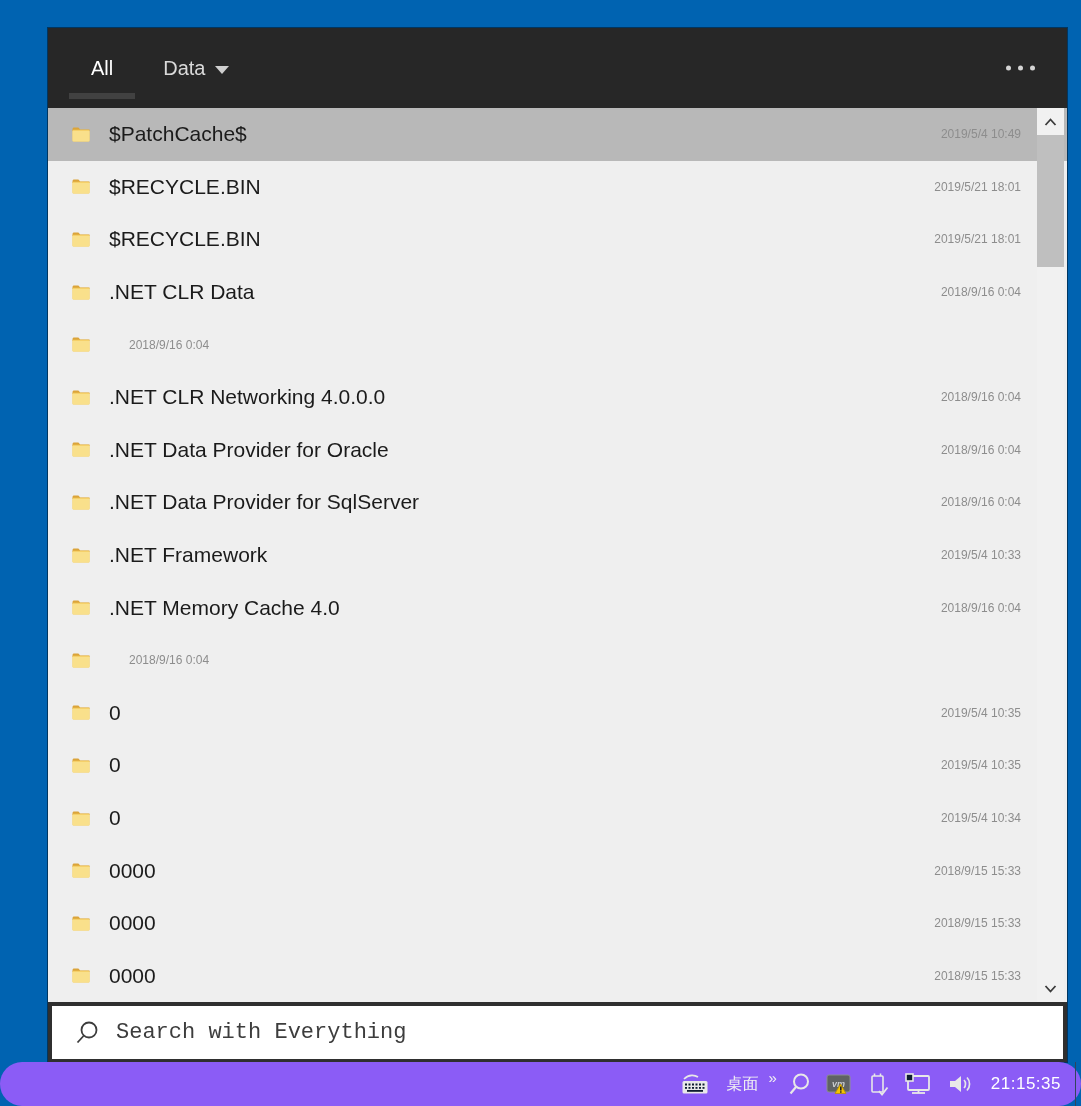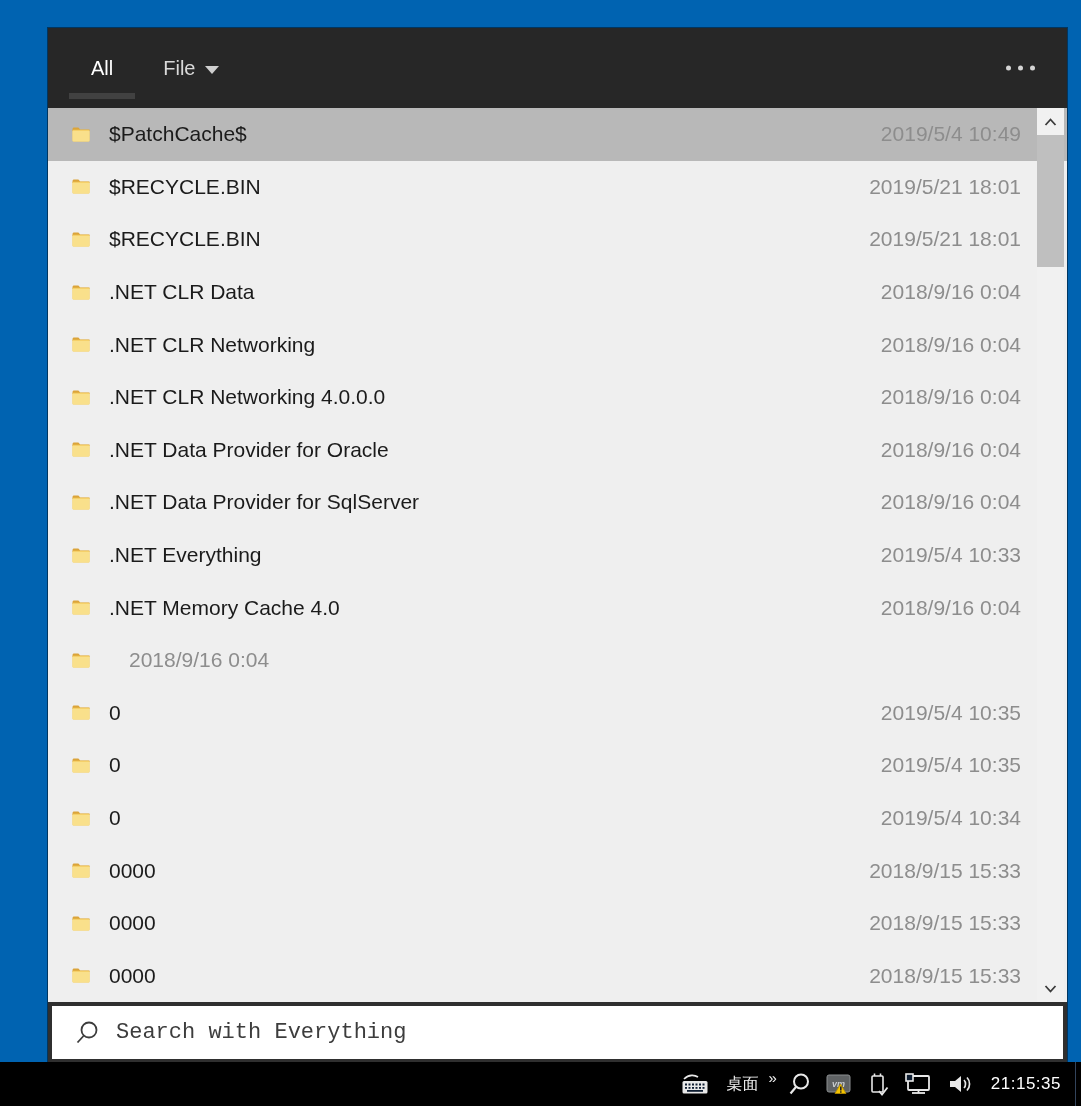--- a/index.html
+++ b/index.html
@@ -44,21 +44,21 @@
     position:absolute; top:80px; left:0; right:0; height:894px;
     background:#efefef; overflow:hidden; display:flex; flex-direction:column;
   }
   .row {
     flex:0 0 52.6px; display:flex; align-items:center;
     padding-left:24px; padding-right:46px; background:#efefef;
   }
   .row.selected { background:#b8b8b8; }
   .folder-ic { width:18px; height:15px; flex:0 0 18px; margin-right:19px; display:inline-flex; }
   .rname { font-size:21px; color:#1b1b1b; white-space:nowrap; overflow:hidden; flex:1 1 auto; }
-  .rdate { font-size:21px; color:#8d8d8d; white-space:nowrap; margin-left:20px; }
+  .rdate { font-size:12px; color:#8d8d8d; white-space:nowrap; margin-left:20px; }
 
   
   .scrollbar {
     position:absolute; top:80px; right:3px; width:27px; height:894px;
     background:#f1f1f1; display:block;
   }
   .sb-btn { position:absolute; left:0; width:27px; height:27px; display:flex; align-items:center; justify-content:center; background:#f1f1f1; }
   .sb-up { top:0; } .sb-down { bottom:0; }
   .sb-thumb { position:absolute; left:0; top:27px; width:27px; height:132px; background:#bfbfbf; }
 
@@ -74,22 +74,23 @@
   .search-box .mag { margin-right:16px; display:inline-flex; }
   .search-input {
     border:none; outline:none; flex:1; height:100%; font-size:22px; color:#3d3d3d;
     font-family:Liberation Mono, monospace; background:transparent;
   }
   .search-input::placeholder { color:#3d3d3d; opacity:1; }
 
   
   .taskbar {
     position:absolute; left:0; bottom:0; width:1081px; height:44px;
-    background:#000000; display:flex; align-items:center; justify-content:flex-end;
+    background:#8b5cf6; display:flex; align-items:center; justify-content:flex-end;
     color:#eaeaea;
+    border-radius:22px;
   }
   .tray { display:flex; align-items:center; gap:0; height:100%; }
   .tray-item { display:flex; align-items:center; justify-content:center; height:100%; padding:0 7px; }
   .desktop-label { font-size:16px; color:#f2f2f2; padding:0 6px 0 10px; }
   .chevron-expand { font-size:15px; color:#f2f2f2; transform:translateY(-7px); padding:0 4px; letter-spacing:-1px; }
   .clock { font-size:17px; color:#ffffff; padding:0 14px 0 10px; letter-spacing:.5px; }
   .show-desktop { width:6px; height:100%; border-left:1px solid #33445c; }
 </style>
 </head>
 <body>
@@ -98,21 +99,21 @@
 
   <div class="window">
 
     <div class="tabbar">
       <div class="tabs">
         <div class="tab active">
           <span>All</span>
           <span class="tab-underline"></span>
         </div>
         <div class="tab">
-          <span>File</span>
+          <span>Data</span>
           <span class="caret-down"></span>
           <span class="tab-underline"></span>
         </div>
       </div>
       <div class="overflow-btn">
         <i></i>
           <i></i>
           <i></i>
       </div>
     </div>
@@ -163,21 +164,20 @@
     <span class="rdate">2018/9/16 0:04</span>
   </div>
         <div class="row">
     <span class="folder-ic">
       <svg width="18" height="15" viewBox="0 0 18 15">
         <path d="M0.5 2.2 C0.5 1.3 1.2 0.6 2.1 0.6 H6.4 L8.2 2.6 H17.5 V4 H0.5 Z" fill="#dba43a"></path>
         <rect x="0.5" y="2.8" width="17" height="11.6" rx="1" fill="#f3cb5e"></rect>
         <rect x="0.5" y="3.8" width="17" height="10.6" rx="1" fill="#f9e08b"></rect>
       </svg>
     </span>
-    <span class="rname">.NET CLR Networking</span>
     <span class="rdate">2018/9/16 0:04</span>
   </div>
         <div class="row">
     <span class="folder-ic">
       <svg width="18" height="15" viewBox="0 0 18 15">
         <path d="M0.5 2.2 C0.5 1.3 1.2 0.6 2.1 0.6 H6.4 L8.2 2.6 H17.5 V4 H0.5 Z" fill="#dba43a"></path>
         <rect x="0.5" y="2.8" width="17" height="11.6" rx="1" fill="#f3cb5e"></rect>
         <rect x="0.5" y="3.8" width="17" height="10.6" rx="1" fill="#f9e08b"></rect>
       </svg>
     </span>
@@ -207,21 +207,21 @@
     <span class="rdate">2018/9/16 0:04</span>
   </div>
         <div class="row">
     <span class="folder-ic">
       <svg width="18" height="15" viewBox="0 0 18 15">
         <path d="M0.5 2.2 C0.5 1.3 1.2 0.6 2.1 0.6 H6.4 L8.2 2.6 H17.5 V4 H0.5 Z" fill="#dba43a"></path>
         <rect x="0.5" y="2.8" width="17" height="11.6" rx="1" fill="#f3cb5e"></rect>
         <rect x="0.5" y="3.8" width="17" height="10.6" rx="1" fill="#f9e08b"></rect>
       </svg>
     </span>
-    <span class="rname">.NET Everything</span>
+    <span class="rname">.NET Framework</span>
     <span class="rdate">2019/5/4 10:33</span>
   </div>
         <div class="row">
     <span class="folder-ic">
       <svg width="18" height="15" viewBox="0 0 18 15">
         <path d="M0.5 2.2 C0.5 1.3 1.2 0.6 2.1 0.6 H6.4 L8.2 2.6 H17.5 V4 H0.5 Z" fill="#dba43a"></path>
         <rect x="0.5" y="2.8" width="17" height="11.6" rx="1" fill="#f3cb5e"></rect>
         <rect x="0.5" y="3.8" width="17" height="10.6" rx="1" fill="#f9e08b"></rect>
       </svg>
     </span>

